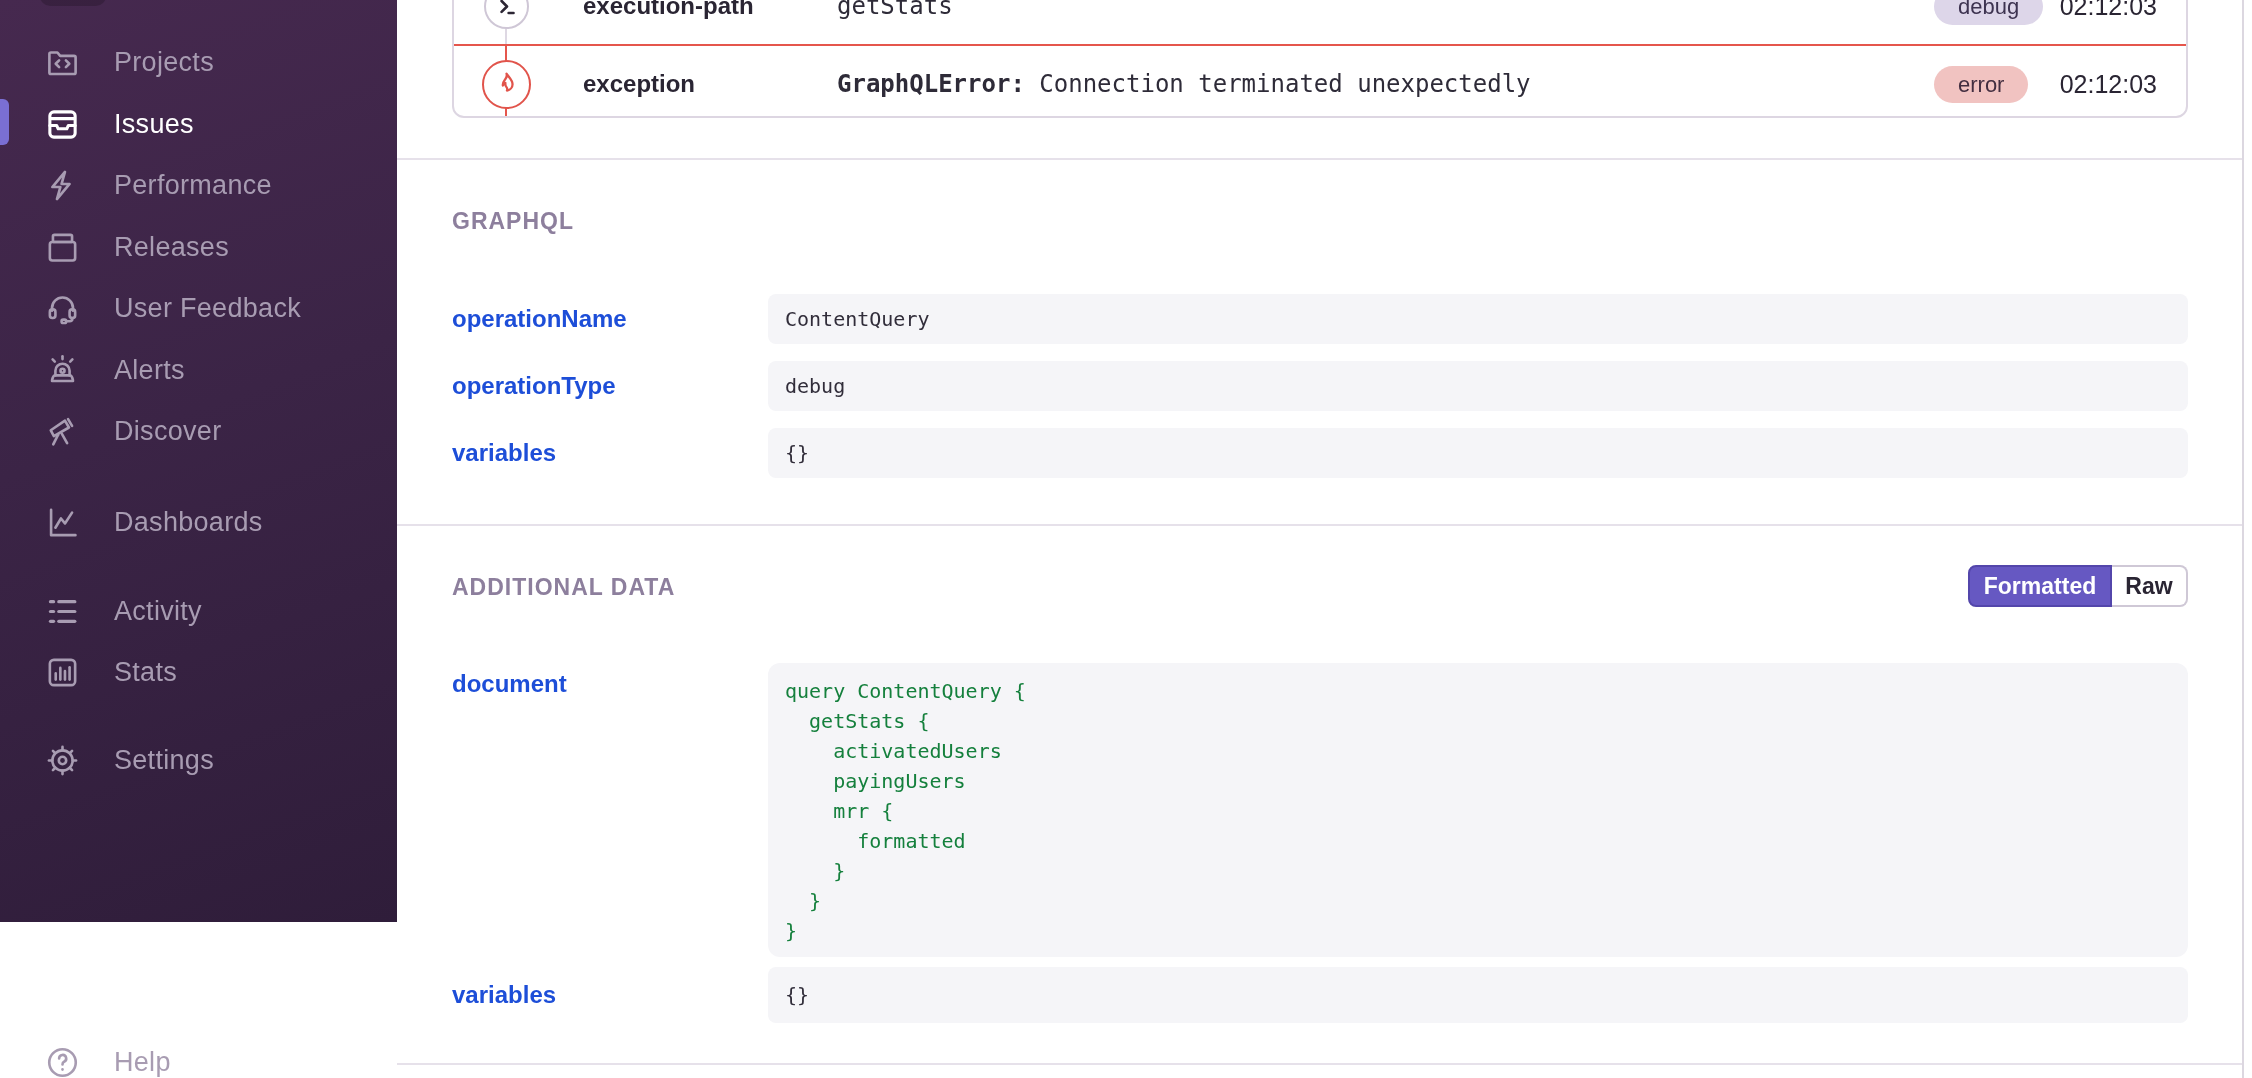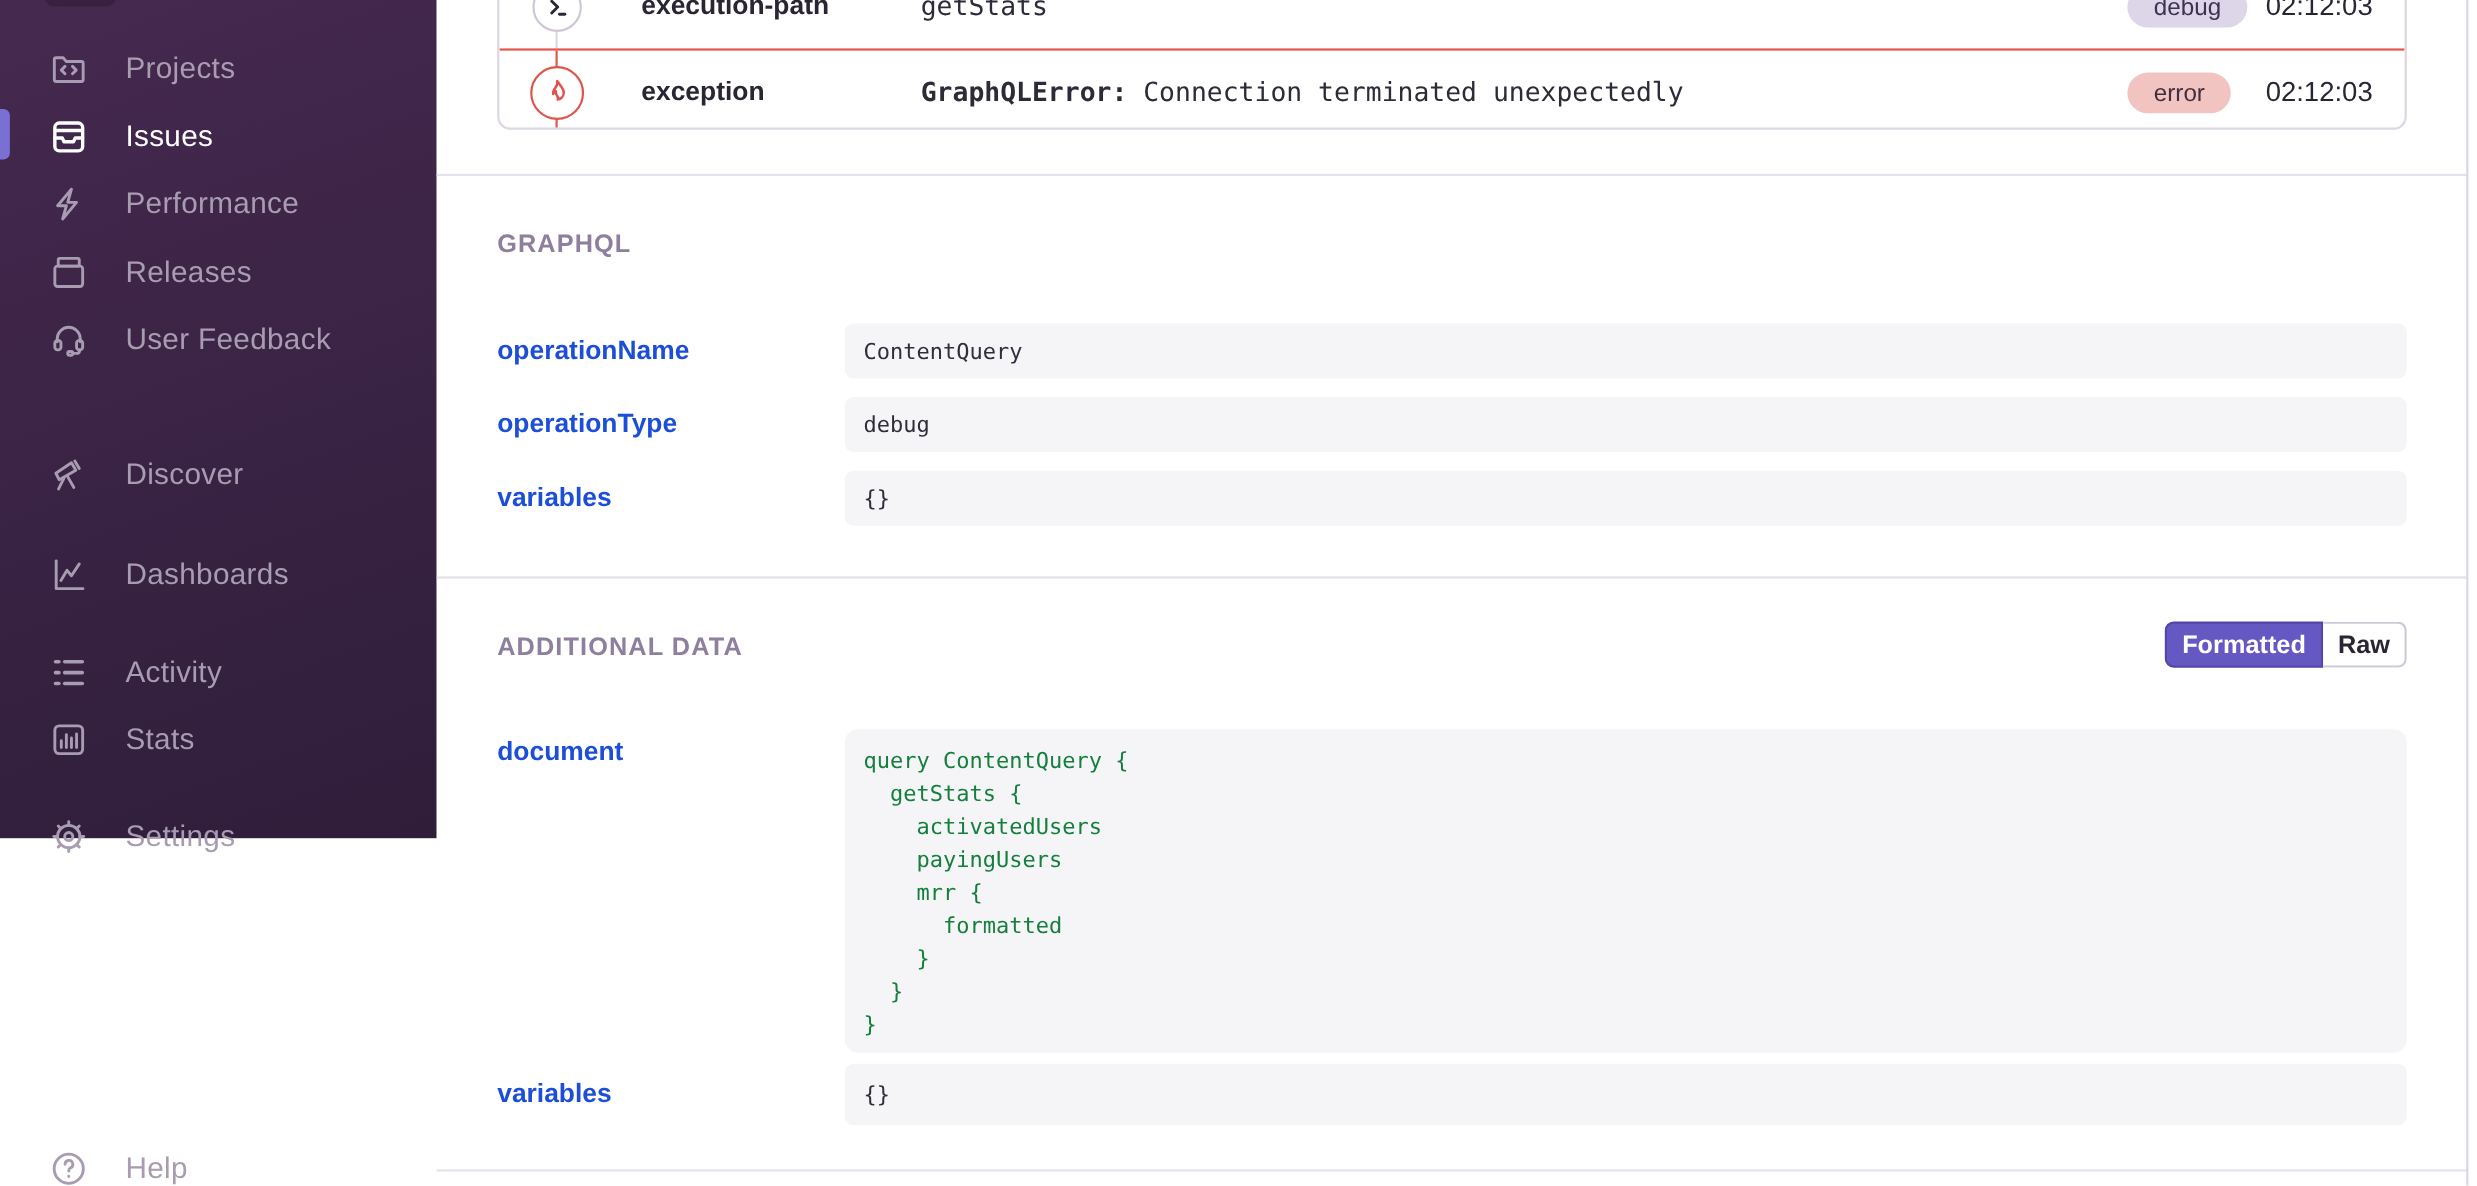--- a/index.html
+++ b/index.html
@@ -1,21 +1,21 @@
 <!DOCTYPE html>
 <html><head>
 <meta charset="utf-8">
 <style>
   * { margin:0; padding:0; box-sizing:border-box; }
   html,body { width:2252px; height:1078px; overflow:hidden; background:#fff;
     font-family:"Liberation Sans", sans-serif; }
   .stage { position:relative; width:2252px; height:1078px; overflow:hidden; background:#fff; }
 
   
-  .sidebar { position:absolute; left:0; top:0; width:397px; height:762px;
+  .sidebar { position:absolute; left:0; top:0; width:397px; height:922px;
     background:linear-gradient(160deg,#46294f 0%,#3b2446 45%,#2f1d3a 100%); }
   .avatar-stub { position:absolute; left:40px; top:-22px; width:66px; height:28px;
     border-radius:10px; background:rgba(0,0,0,0.18); }
   .nav-item { position:absolute; left:0; width:397px; height:52px; display:flex;
     align-items:center; color:#a89cb2; cursor:pointer; }
   .nav-item.active { color:#ffffff; }
   .nav-icon { position:absolute; left:42px; width:40px; height:40px; display:flex;
     align-items:center; justify-content:center; }
   .nav-icon svg { width:37px; height:37px; stroke:currentColor; fill:none;
     stroke-width:1.7; stroke-linecap:round; stroke-linejoin:round; }
@@ -133,20 +133,33 @@
             <path d="M5.2 13.5v-1.8a6.8 6.8 0 0 1 13.6 0v1.8"></path>
             <rect x="3.8" y="12.6" width="3.6" height="5.6" rx="1.6"></rect>
             <rect x="16.6" y="12.6" width="3.6" height="5.6" rx="1.6"></rect>
             <path d="M18.4 18.2v.5c0 1-.8 1.6-1.8 1.6h-2.2"></path>
             <rect x="11.4" y="19.2" width="3" height="2.2" rx="1"></rect>
           </svg>
       </span>
       <span class="nav-label">User Feedback</span>
     </div>
 
+    <div class="nav-item" style="top:344px">
+      <span class="nav-icon">
+        <svg viewBox="0 0 24 24">
+            <path d="M7.4 15.2v-3a4.6 4.6 0 0 1 9.2 0v3"></path>
+            <path d="M5.2 18.8c0-1 .8-3.6 1.8-3.6h10c1 0 1.8 2.6 1.8 3.6z"></path>
+            <circle cx="12" cy="12.2" r="1.3"></circle>
+            <path d="M12 4.6V2.8"></path>
+            <path d="M7 6.2 5.6 4.8"></path>
+            <path d="m17 6.2 1.4-1.4"></path>
+          </svg>
+      </span>
+      <span class="nav-label">Alerts</span>
+    </div>
 
     <div class="nav-item" style="top:405px">
       <span class="nav-icon">
         <svg viewBox="0 0 24 24">
             <path d="M4.4 11.2 13.6 5l2.6 4.4-9.8 5.6z"></path>
             <path d="m15.6 4 2.6 4.4"></path>
             <path d="M9.2 14 6 20.4"></path>
             <path d="m11.6 13.6 3.4 6"></path>
           </svg>
       </span>

